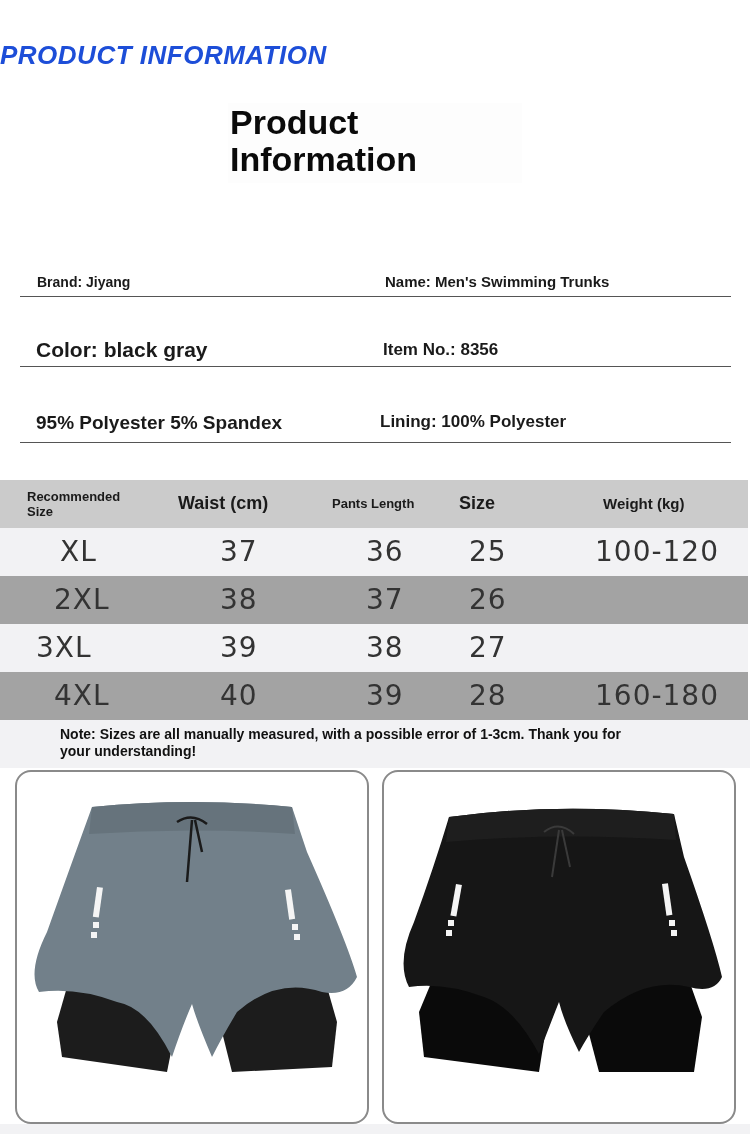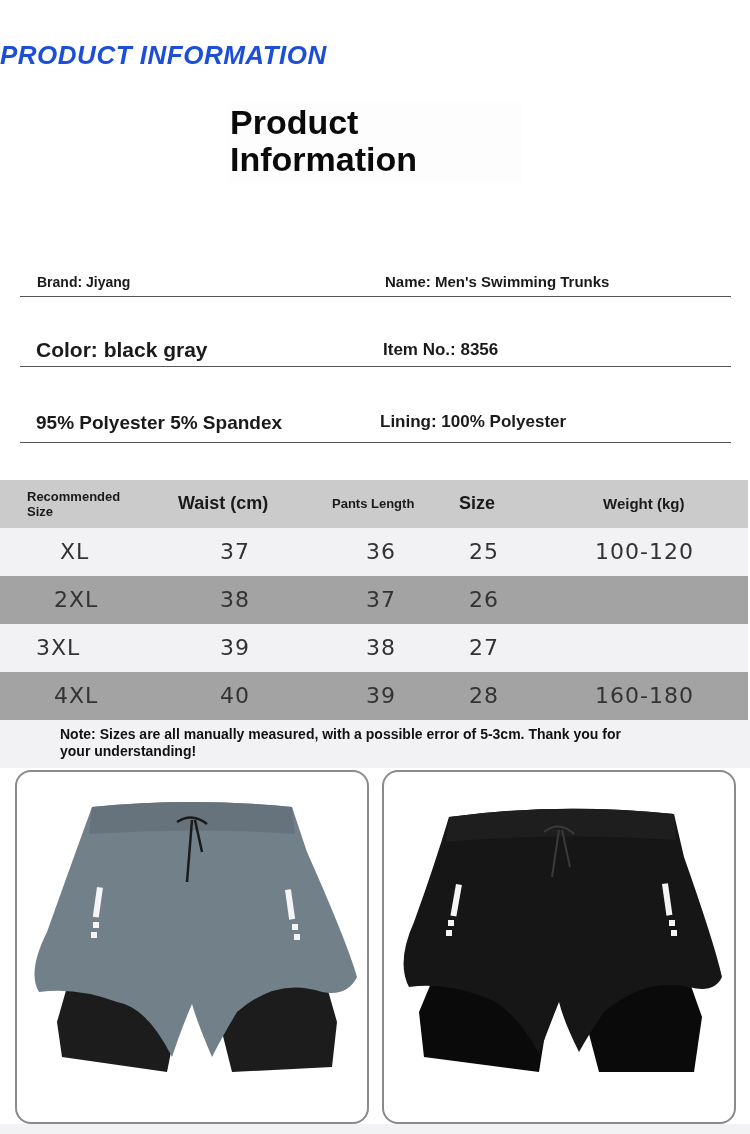--- a/index.html
+++ b/index.html
@@ -7,21 +7,21 @@
   .title { position: absolute; top: 40px; left: 0; width: 750px; text-align: left; font-size: 26px; font-weight: bold; font-style: italic; letter-spacing: 0.5px; color: #1d4ed8; }
   .subtitle-box { position: absolute; top: 103px; left: 228px; width: 294px; height: 80px; background: #fdfdfd; }
   .subtitle { position: absolute; top: 104px; left: 230px; font-size: 34px; font-weight: bold; line-height: 37px; color: #0a0a0a; }
   .info-row { position: absolute; left: 20px; width: 711px; border-bottom: 1.5px solid #555; }
   .info-row span { position: absolute; bottom: 6px; font-weight: bold; color: #1a1a1a; white-space: nowrap; }
   .size-table { position: absolute; top: 480px; left: 0; width: 750px; }
   .tr { position: relative; width: 748px; }
   .tr span { position: absolute; top: 0; white-space: nowrap; }
   .hdr { height: 48px; background: #cbcbcb; }
   .hdr span { font-weight: bold; color: #1a1a1a; }
-  .row { height: 48px; font-size: 22px; color: #333; letter-spacing: 1px; }
+  .row { height: 48px; font-size: 28px; color: #333; letter-spacing: 1px; }
   .row span { line-height: 48px; font-family: "DejaVu Sans", sans-serif; font-weight: normal; }
   .light { background: #f2f2f4; }
   .dark { background: #a3a3a3; }
   .note { height: 48px; background: #f2f2f4; position: relative; }
   .note span { position: absolute; left: 60px; top: 6px; width: 590px; font-size: 14px; font-weight: bold; line-height: 17px; color: #111; }
   .photo { position: absolute; top: 770px; width: 350px; height: 350px; border: 2px solid #8a8a8a; border-radius: 16px; background: #ffffff; overflow: hidden; }
   .photo svg { position: absolute; left: 0; top: 0; }
   .bottom-strip { position: absolute; top: 1124px; left: 0; width: 750px; height: 10px; background: #f2f2f4; }
 </style>
 </head>
@@ -82,21 +82,21 @@
     <span style="left:469px;">27</span>
   </div>
   <div class="tr row dark">
     <span style="left:54px;">4XL</span>
     <span style="left:220px;">40</span>
     <span style="left:366px;">39</span>
     <span style="left:469px;">28</span>
     <span style="left:595px;">160-180</span>
   </div>
   <div class="note">
-    <span>Note: Sizes are all manually measured, with a possible error of 5-3cm. Thank you for your understanding!</span>
+    <span>Note: Sizes are all manually measured, with a possible error of 1-3cm. Thank you for your understanding!</span>
   </div>
 </div>
 
 <div class="photo" style="left:15px;">
   <svg width="350" height="350" viewBox="0 0 350 350">
     <path d="M40 250 L60 180 L170 200 L150 300 L45 285 Z" fill="#1c1c1c"></path>
     <path d="M190 200 L300 180 L320 250 L315 295 L215 300 Z" fill="#1c1c1c"></path>
     <path d="M75 35 Q175 25 275 35 L290 80 Q330 170 340 205 Q330 225 305 220 Q260 205 220 240 Q205 265 195 285 Q180 250 175 232 Q165 255 155 285 Q130 235 100 230 Q60 215 22 220 Q10 200 30 160 Q55 90 75 35 Z" fill="#72808a"></path>
     <path d="M75 35 Q175 25 275 35 L278 62 Q175 55 72 62 Z" fill="#66737c"></path>
     <path d="M160 50 Q175 40 190 52 M175 48 L170 110 M178 48 L185 80" stroke="#1a1a1a" stroke-width="2.5" fill="none"></path>

